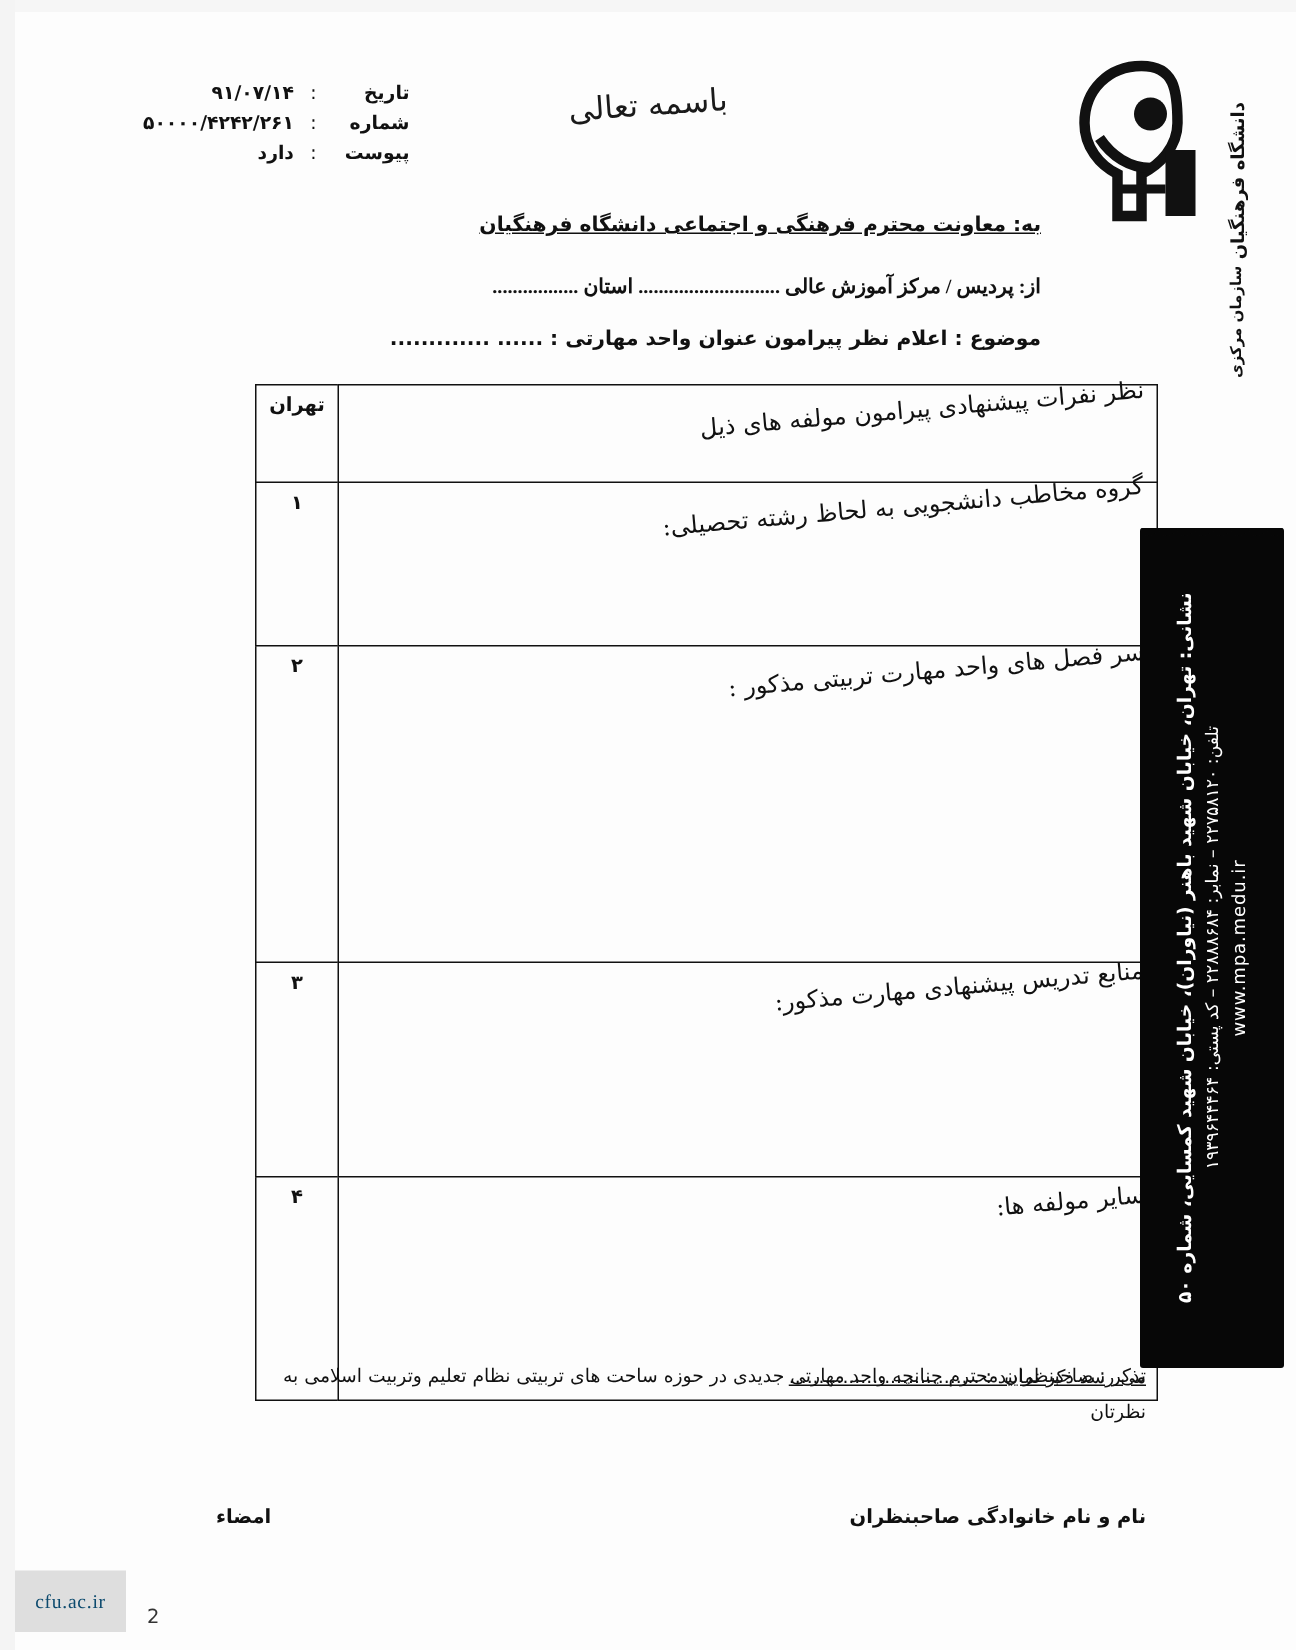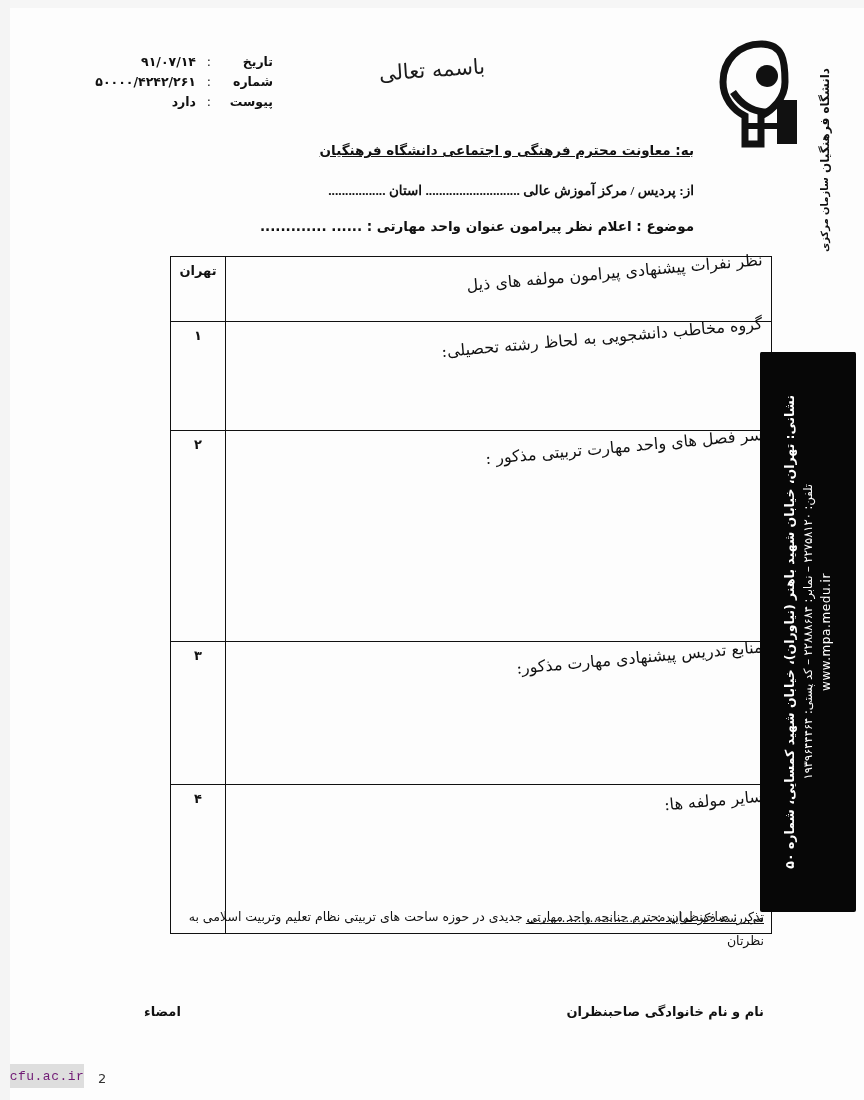--- a/index.html
+++ b/index.html
@@ -222,25 +222,25 @@
   }
   .st-line.big { font-size: 12.5px; font-weight: 700; }
   .st-line.url { font-size: 12px; letter-spacing: .6px; }
 
   
   .watermark {
     position: absolute;
     left: 10px;
     bottom: 12px;
     width: 74px;
-    height: 24px;
+    height: 41px;
     background: #dedede;
-    color: #701a75;
+    color: #0c4a6e;
     font-size: 13px;
-    font-family: Liberation Mono, monospace;
+    font-family: Liberation Serif, serif;
     display: flex;
     align-items: center;
     justify-content: center;
     letter-spacing: .5px;
     direction: ltr;
   }
   .pagenum {
     position: absolute;
     left: 98px;
     bottom: 14px;

